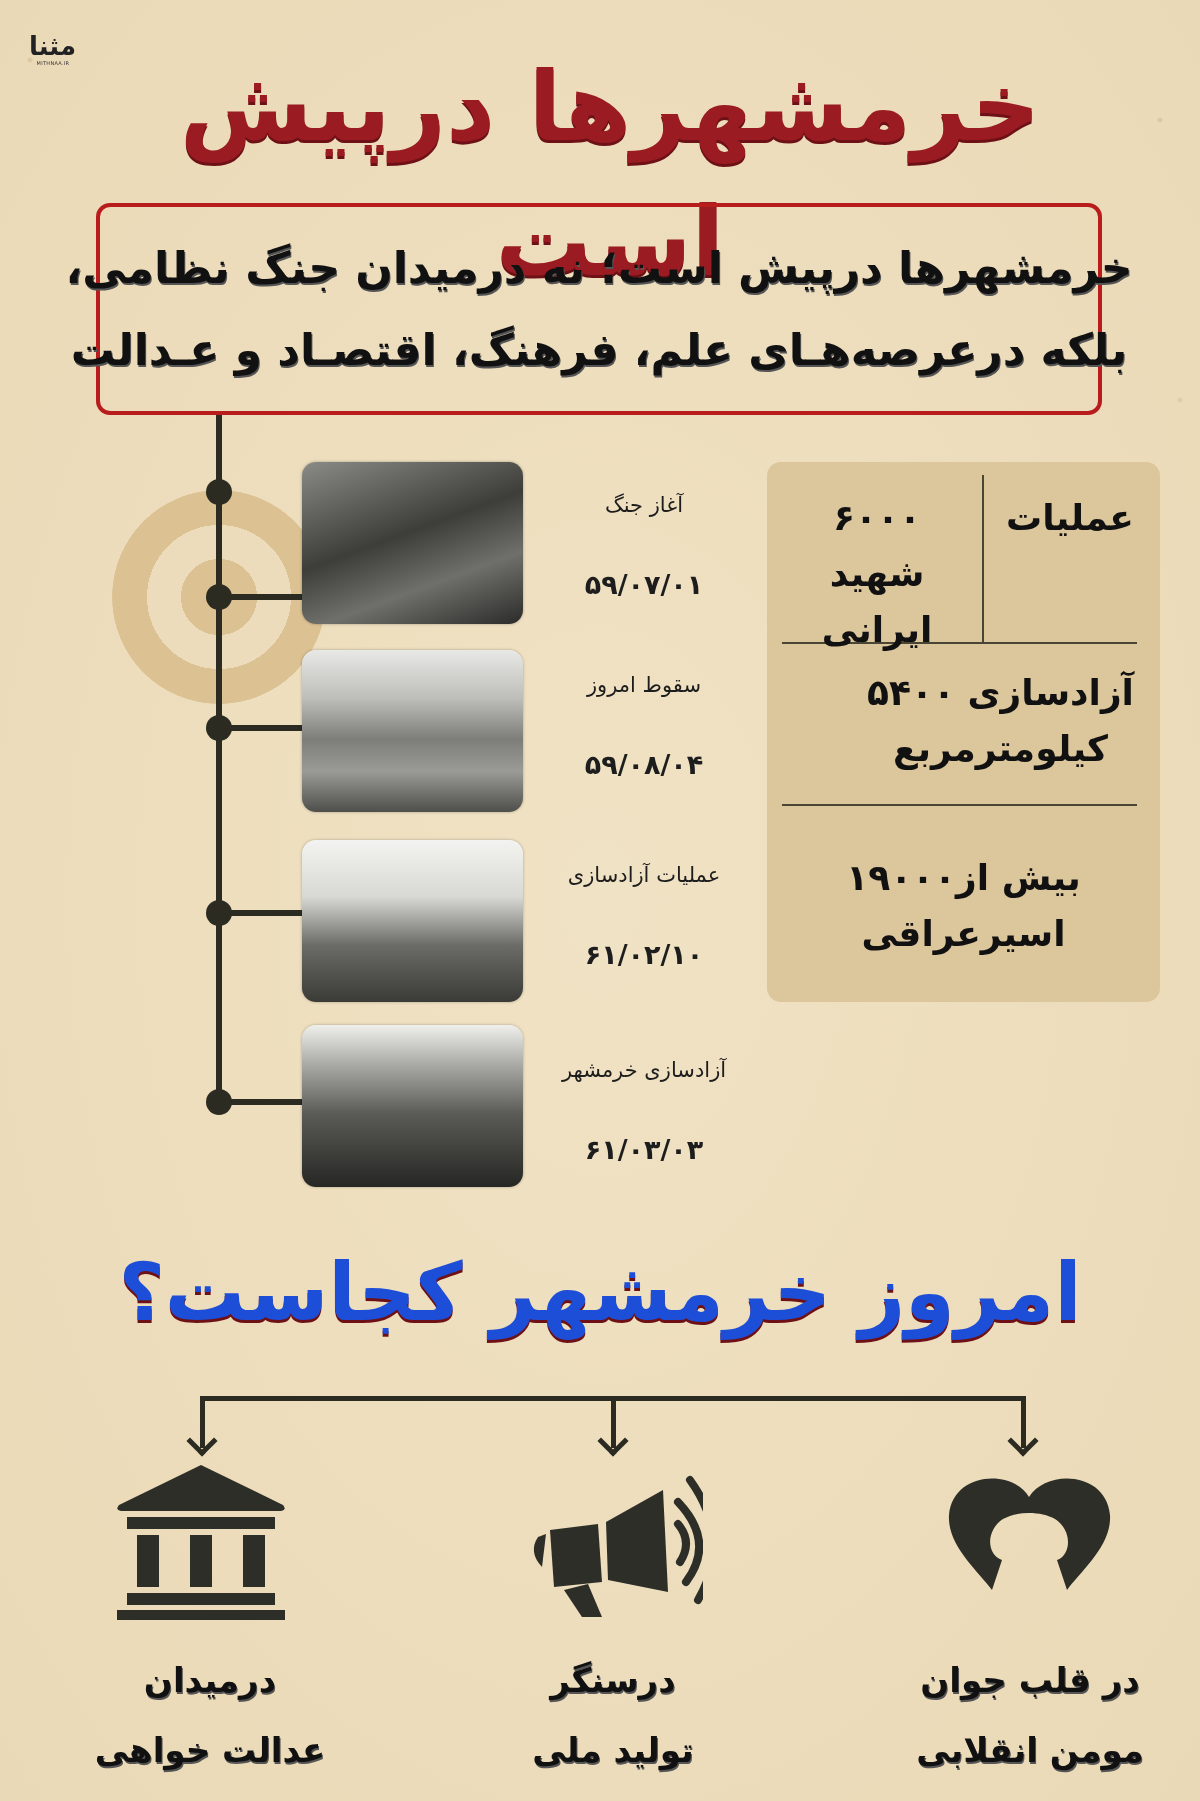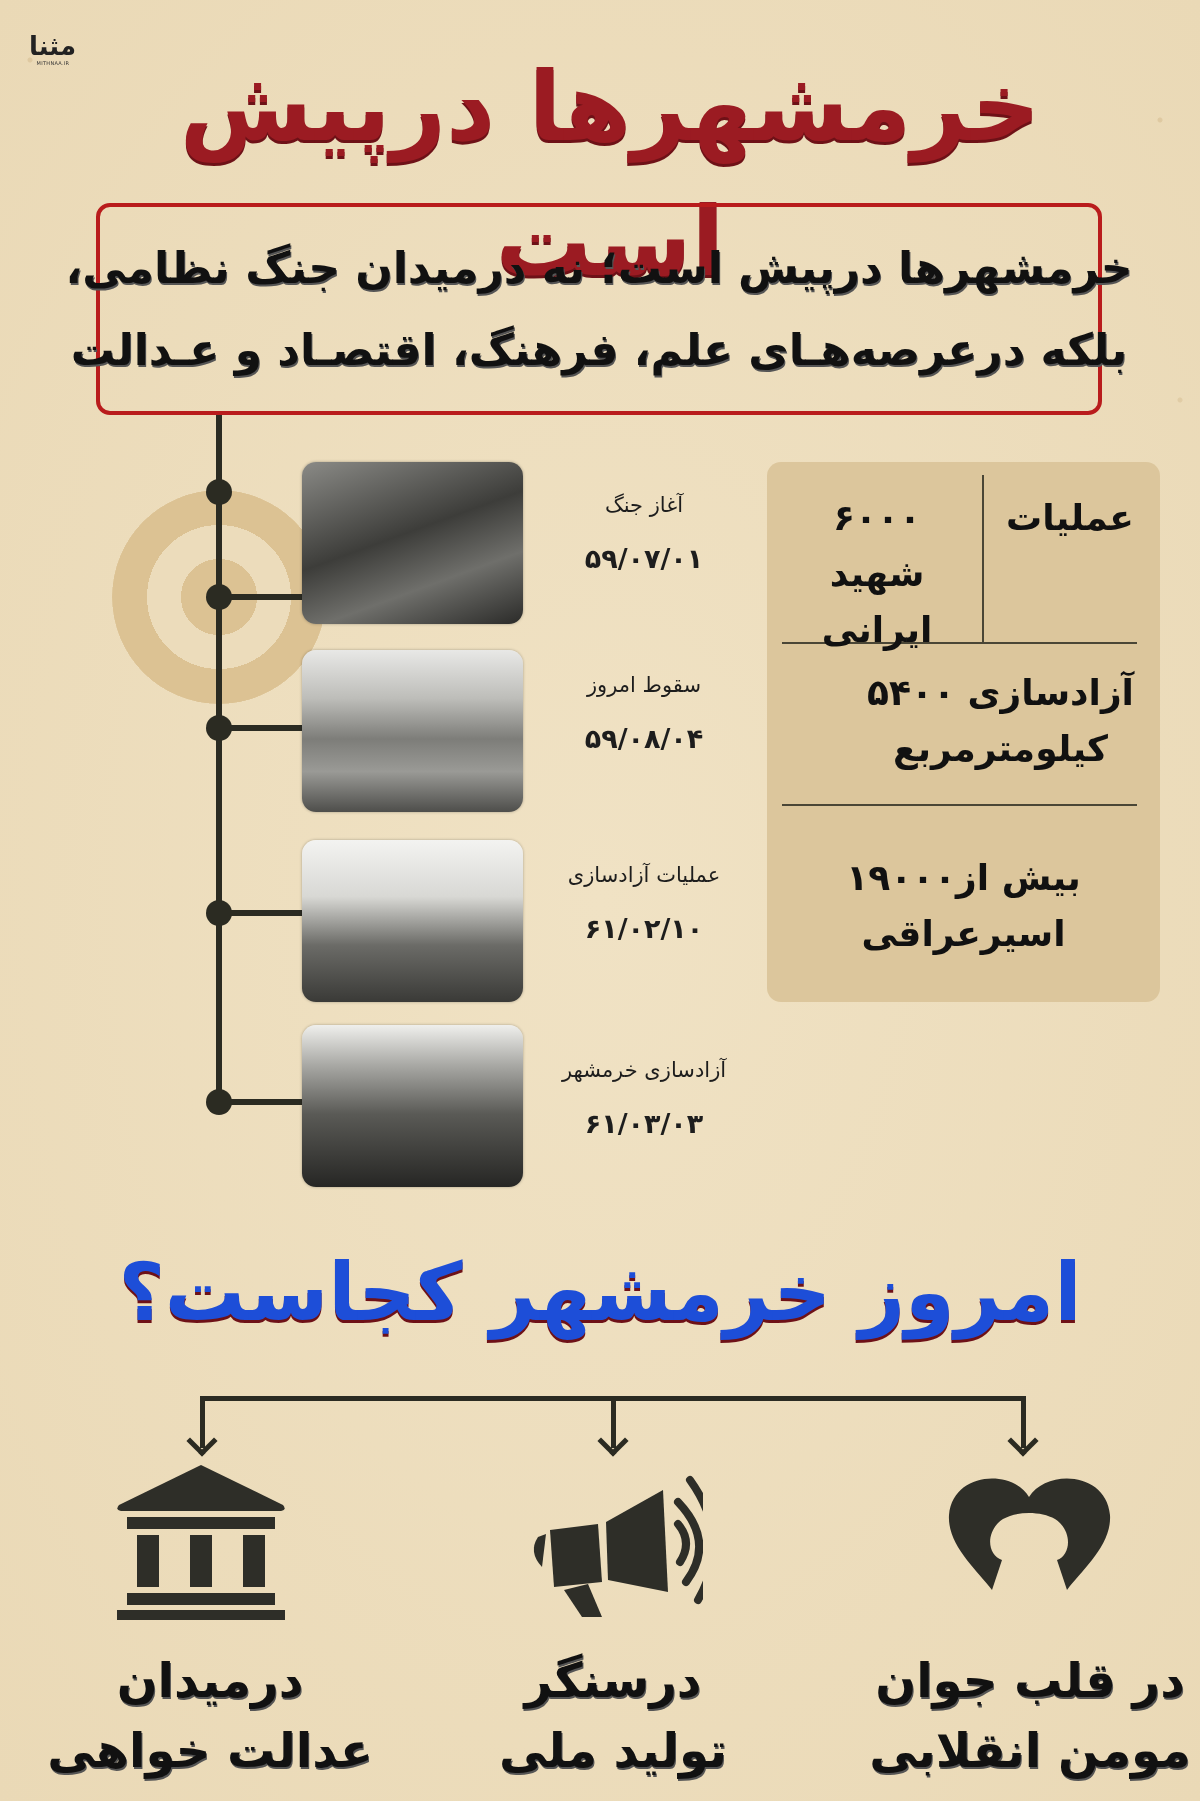--- a/index.html
+++ b/index.html
@@ -51,21 +51,21 @@
   .tl-conn { height: 6px; background: #2b2b22; }
   .photo { left: 302px; width: 221px; height: 162px; border-radius: 14px; overflow: hidden;
     background: linear-gradient(160deg, #8a8a86 0%, #3d3d3a 45%, #6f6f6b 70%, #2b2b29 100%);
     box-shadow: 0 0 3px rgba(0,0,0,0.3);
   }
   .photo.p2 { background: linear-gradient(180deg, #e8e8e6 0%, #bdbdb9 30%, #7d7d79 55%, #9a9a96 75%, #4e4e4b 100%); }
   .photo.p3 { background: linear-gradient(180deg, #f3f3f1 0%, #d8d8d4 35%, #6b6b67 65%, #3a3a37 100%); }
   .photo.p4 { background: linear-gradient(180deg, #efefec 0%, #a8a8a4 25%, #5a5a56 55%, #262624 100%); }
   .event { left: 530px; width: 228px; text-align: center; }
   .event-title { font-size: 21px; color: #1d1d1d; line-height: 40px; white-space: nowrap; }
-  .event-date { font-size: 27px; font-weight: bold; color: #1d1d1d; line-height: 40px; margin-top: 14px; letter-spacing: 1px; }
+  .event-date { font-size: 27px; font-weight: bold; color: #1d1d1d; line-height: 40px; margin-top: 40px; letter-spacing: 1px; }
 
   
   .stats { left: 767px; top: 462px; width: 393px; height: 540px; background: #dcc69c; border-radius: 14px; }
   .stat-vdiv { left: 982px; top: 475px; width: 2px; height: 168px; background: #4a4636; }
   .stat-hdiv { left: 782px; width: 355px; height: 2px; background: #4a4636; }
   .stat-cell { text-align: center; font-weight: bold; font-size: 36px; color: #111; line-height: 56px; }
 
   
   .question {
     left: 100px; top: 1230px; width: 1000px; height: 125px;
@@ -73,21 +73,21 @@
     font-size: 80px; line-height: 125px; text-shadow: 0 3px 0 #6e1117;
   }
 
   
   .br-h { left: 200px; top: 1396px; width: 826px; height: 5px; background: #2b2b22; }
   .br-v { width: 5px; height: 52px; top: 1396px; background: #2b2b22; }
   .arrow { width: 22px; height: 22px; border-right: 5px solid #2b2b22; border-bottom: 5px solid #2b2b22;
     transform: rotate(45deg); box-sizing: border-box; }
 
   .icon { color: #2e2e28; }
-  .label { width: 360px; text-align: center; font-weight: bold; font-size: 48px; line-height: 70px; color: #111; text-shadow: 1px 2px 0 #555; }
+  .label { width: 360px; text-align: center; font-weight: bold; font-size: 34px; line-height: 70px; color: #111; text-shadow: 1px 2px 0 #555; }
 </style>
 </head>
 <body>
 
 <div class="abs logo">
   <div class="logo-glyph rtl">مثنا</div>
   <div class="logo-sub">MITHNAA.IR</div>
 </div>
 
 <div class="abs main-title rtl">خرمشهرها درپیش است</div>

